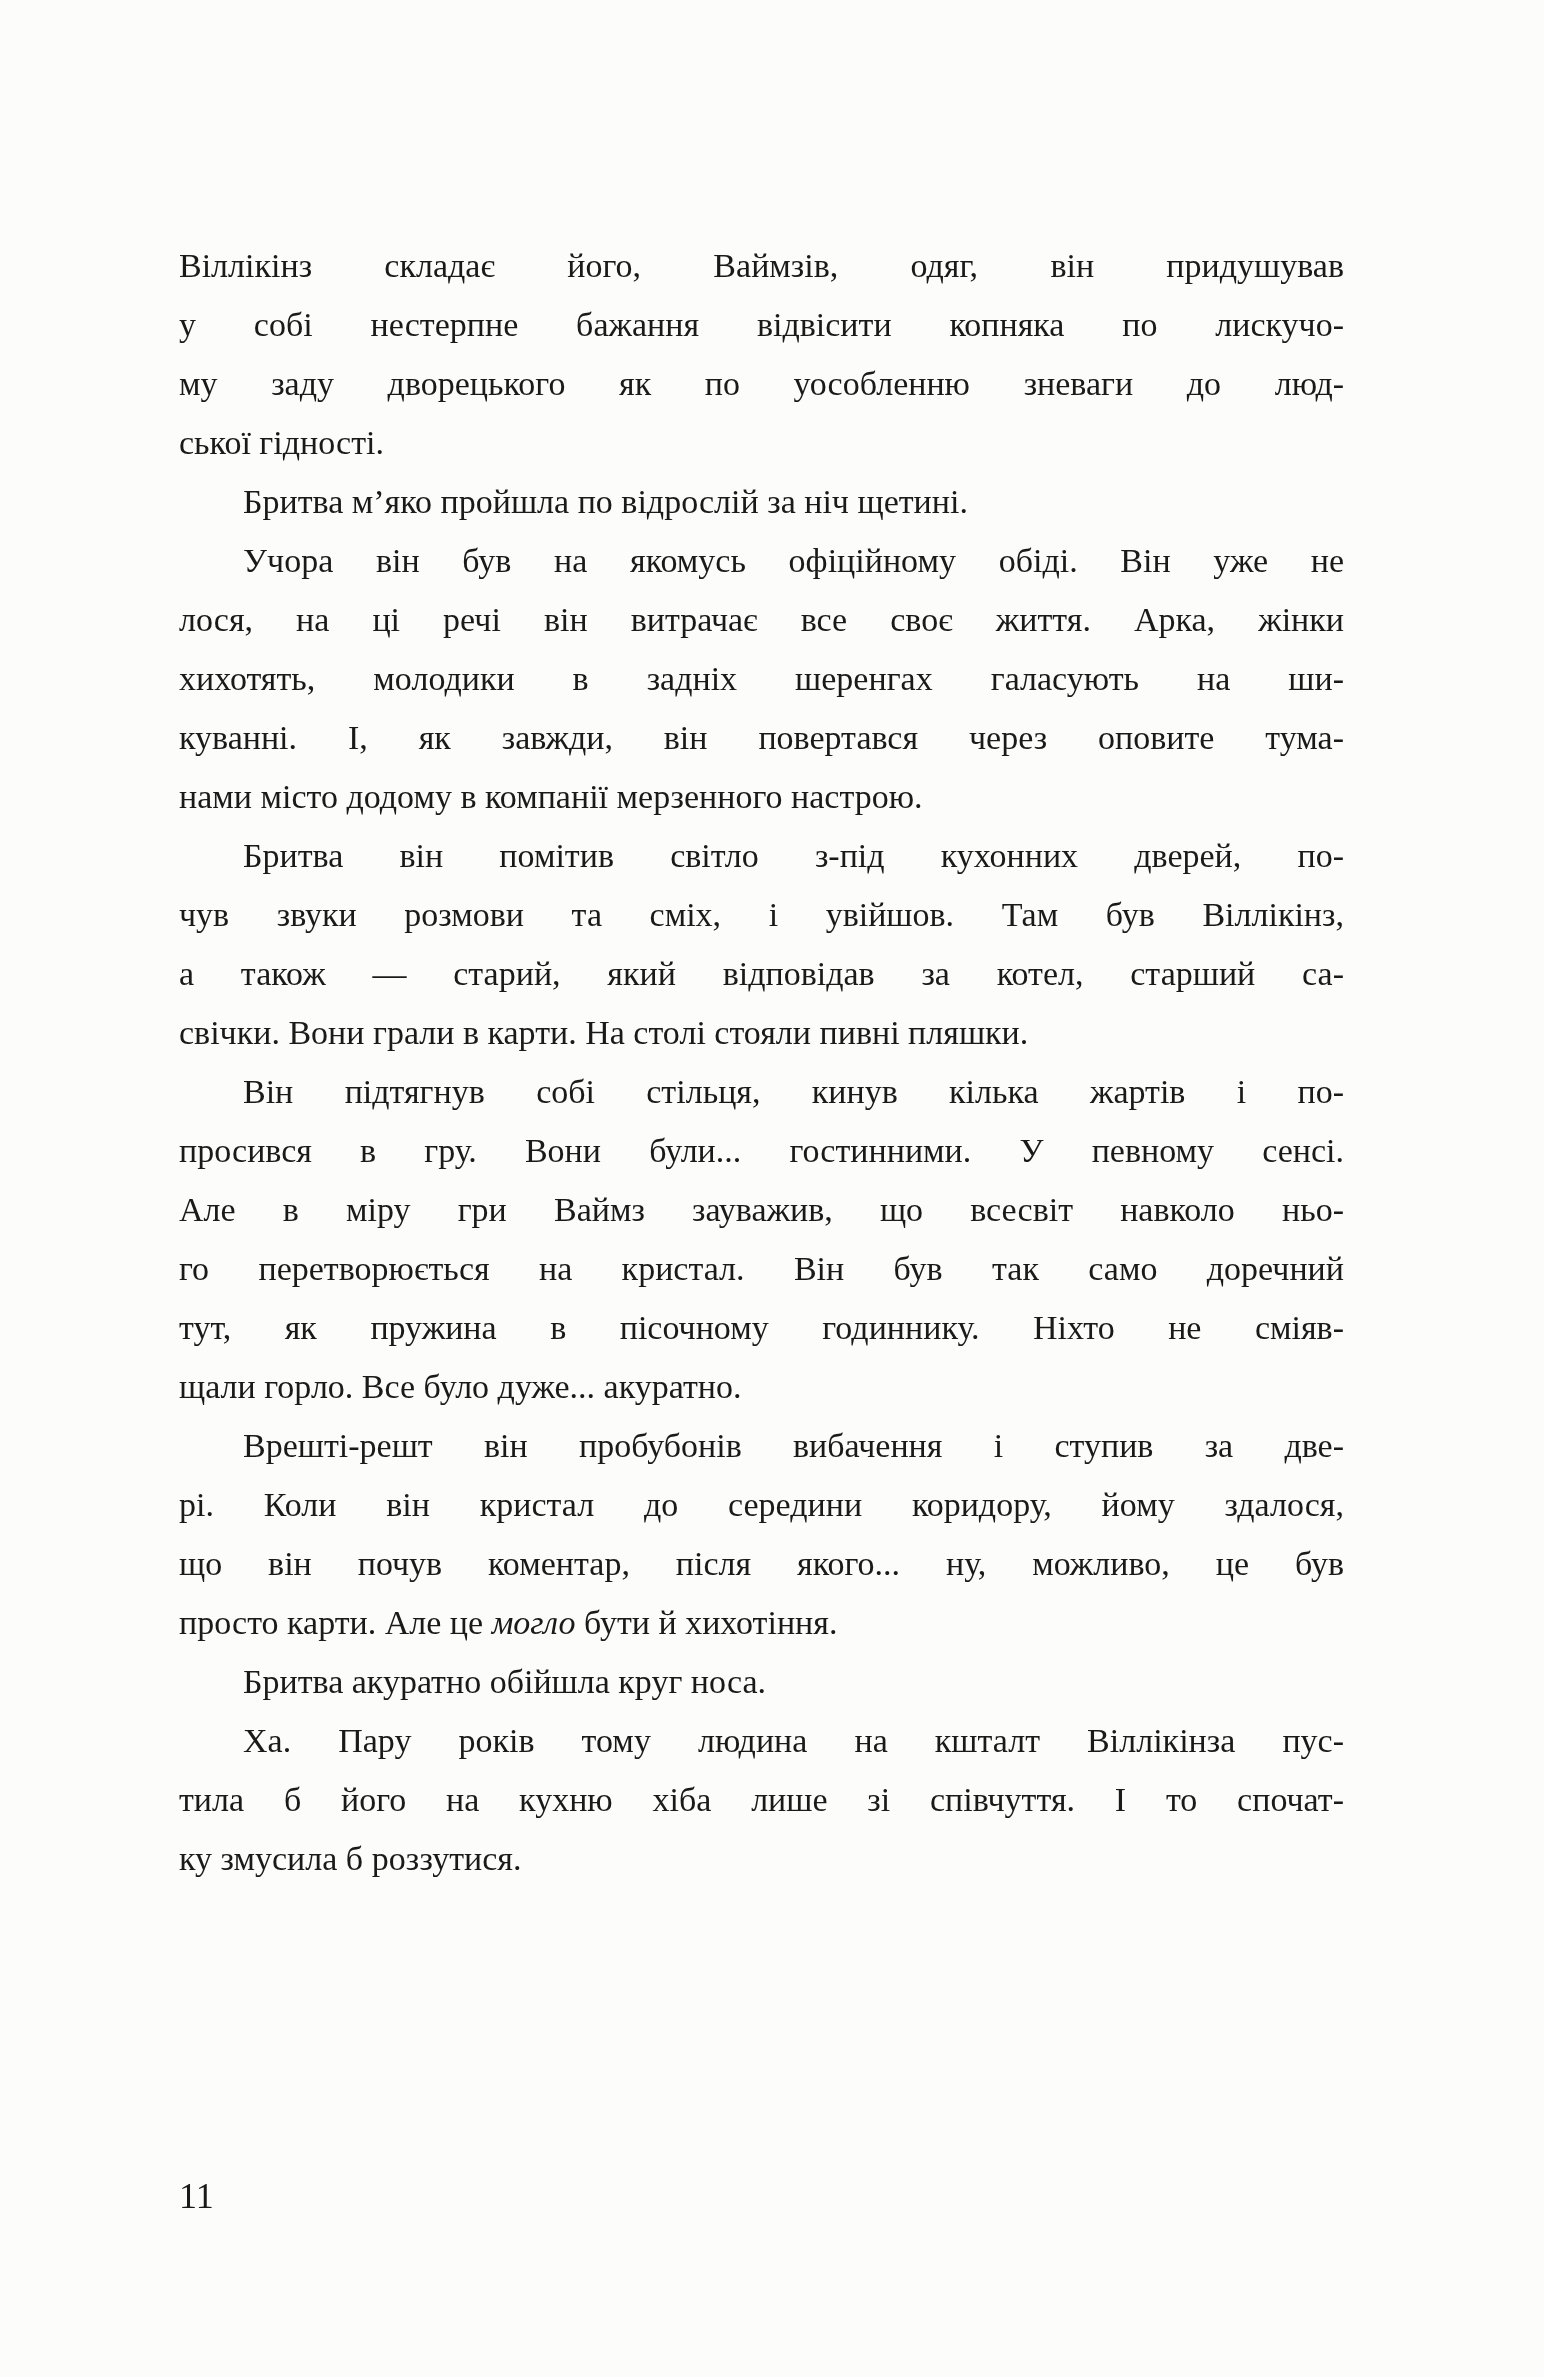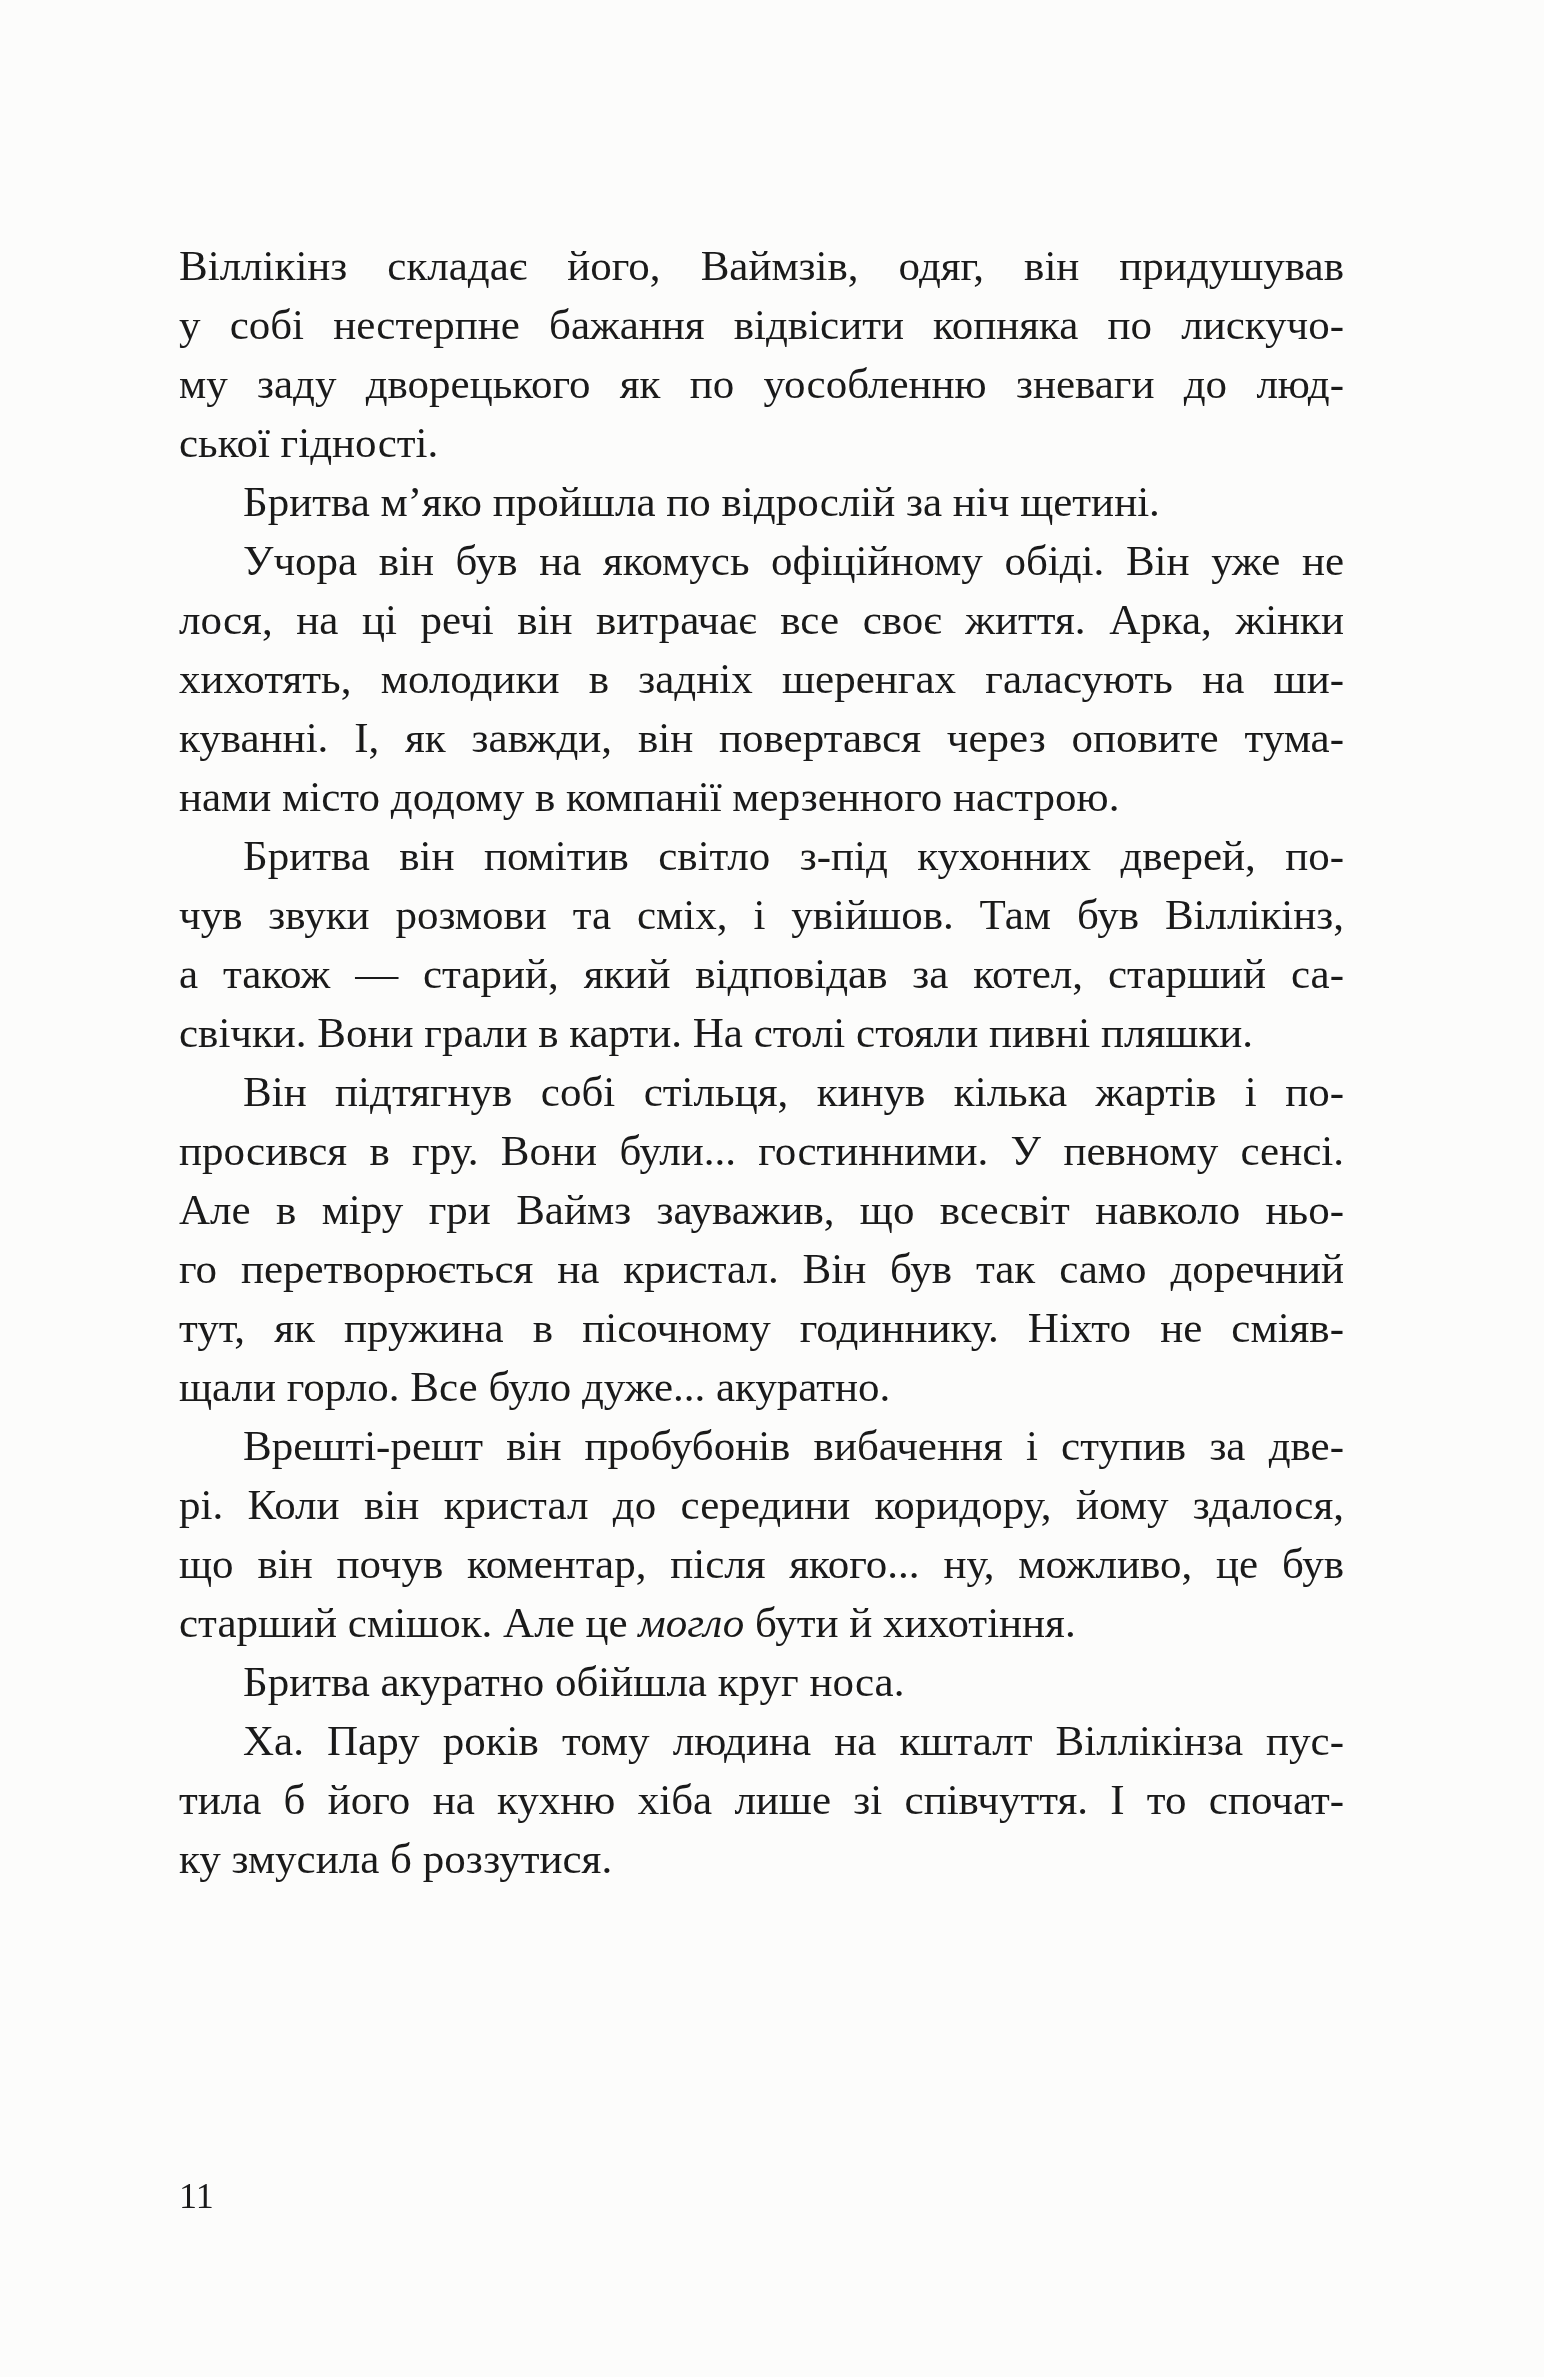--- a/index.html
+++ b/index.html
@@ -17,21 +17,21 @@
     inset: 0;
     overflow: hidden;
   }
   .text-block {
     position: absolute;
     left: 179px;
     top: 236px;
     width: 1165px;
   }
   .line {
-    font-size: 43px;
+    font-size: 34px;
     line-height: 59px;
     height: 59px;
     white-space: normal;
     text-align: justify;
     text-align-last: justify;
     text-justify: inter-word;
   }
   .line.last { text-align-last: left; }
   .line.indent { text-indent: 64px; }
   .line em { font-style: italic; }
@@ -66,21 +66,21 @@
       <div class="line last"><span>свічки. Вони грали в карти. На столі стояли пивні пляшки.</span></div>
       <div class="line indent"><span>Він підтягнув собі стільця, кинув кілька жартів і по-</span></div>
       <div class="line"><span>просився в гру. Вони були... гостинними. У певному сенсі.</span></div>
       <div class="line"><span>Але в міру гри Ваймз зауважив, що всесвіт навколо ньо-</span></div>
       <div class="line"><span>го перетворюється на кристал. Він був так само доречний</span></div>
       <div class="line"><span>тут, як пружина в пісочному годиннику. Ніхто не сміяв-</span></div>
       <div class="line last"><span>щали горло. Все було дуже... акуратно.</span></div>
       <div class="line indent"><span>Врешті-решт він пробубонів вибачення і ступив за две-</span></div>
       <div class="line"><span>рі. Коли він кристал до середини коридору, йому здалося,</span></div>
       <div class="line"><span>що він почув коментар, після якого... ну, можливо, це був</span></div>
-      <div class="line last"><span>старший смішок. Але це </span><em>могло</em><span> бути й хихотіння.</span></div>
+      <div class="line last"><span>просто карти. Але це </span><em>могло</em><span> бути й хихотіння.</span></div>
       <div class="line last indent"><span>Бритва акуратно обійшла круг носа.</span></div>
       <div class="line indent"><span>Ха. Пару років тому людина на кшталт Віллікінза пус-</span></div>
       <div class="line"><span>тила б його на кухню хіба лише зі співчуття. І то спочат-</span></div>
       <div class="line last"><span>ку змусила б роззутися.</span></div>
     </div>
   <div class="page-number">11</div>
 </div>
 
 
 </body></html>

